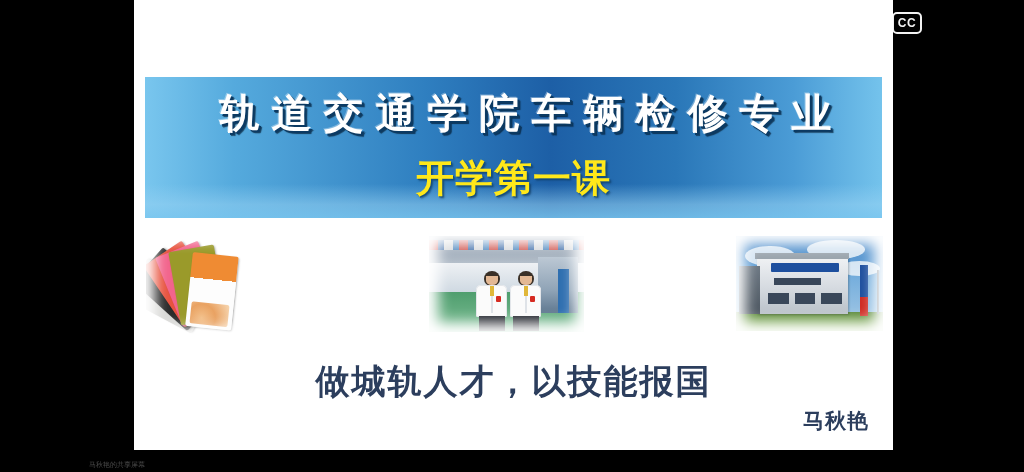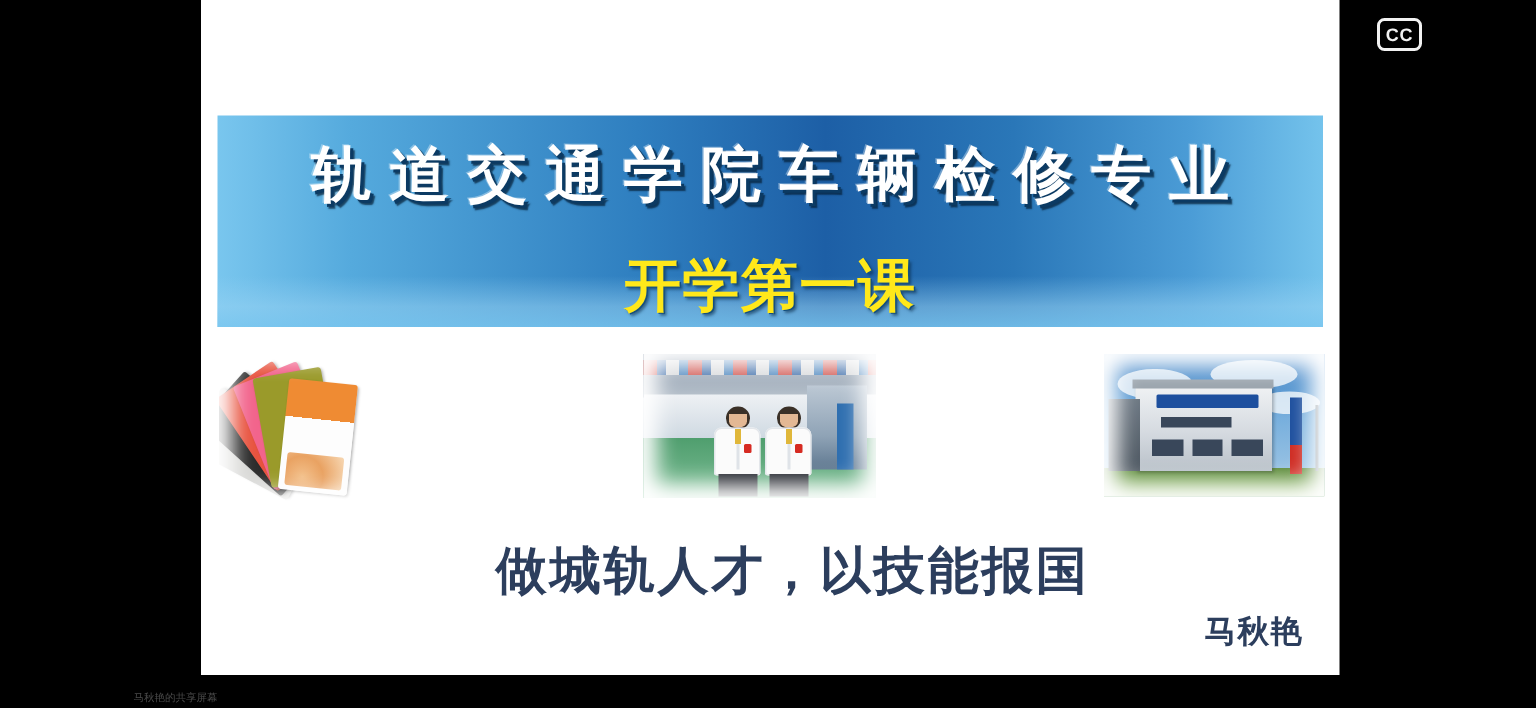--- a/index.html
+++ b/index.html
@@ -13,21 +13,20 @@
     height: 472px;
     overflow: hidden;
     font-family: "DejaVu Sans", "Liberation Sans", sans-serif;
   }
 
   #screen {
     position: relative;
     width: 936px;
     height: 472px;
     background: #000000;
-    padding-left: 26px;
   }
 
   
   #cc-badge {
     position: absolute;
     top: 12px;
     right: 14px;
     width: 30px;
     height: 22px;
     box-sizing: border-box;
@@ -90,55 +89,54 @@
     background: linear-gradient(to bottom,
         rgba(255,255,255,0) 0%,
         rgba(150,210,243,0.55) 60%,
         rgba(125,200,240,0.80) 100%);
     pointer-events: none;
   }
 
   #banner-line1 {
     position: absolute;
     top: 16px;
-    left: 0;
+    left: 12px;
     width: 100%;
     text-align: center;
     color: #ffffff;
     font-size: 40px;
     font-weight: bold;
     letter-spacing: 12px;
     text-indent: 12px;
     line-height: 48px;
     white-space: nowrap;
     text-shadow:
        2px 2px 0 #0b3a63,
        3px 3px 1px rgba(6,32,56,0.75),
       -1px -1px 0 rgba(255,255,255,0.35);
-    font-family: Liberation Sans, sans-serif;
+    font-family: Liberation Mono, monospace;
   }
 
   #banner-line2 {
     position: absolute;
     top: 78px;
     left: 0;
     width: 100%;
     text-align: center;
     color: #ffe81a;
     font-size: 38px;
     font-weight: bold;
     letter-spacing: 1px;
     line-height: 46px;
     white-space: nowrap;
     z-index: 2;
     text-shadow:
        1px 1px 0 #15507f,
        2px 2px 2px rgba(8,40,70,0.55);
     font-family: "DejaVu Sans", "Liberation Sans", sans-serif;
-    margin-top: 12px;
   }
 
   
   #photo-row {
     position: absolute;
     left: 0;
     top: 228px;
     width: 100%;
     height: 118px;
   }
@@ -271,21 +269,20 @@
     top: 360px;
     width: 100%;
     text-align: center;
     color: #2c3e5d;
     font-size: 34px;
     font-weight: bold;
     letter-spacing: 2px;
     line-height: 42px;
     white-space: nowrap;
     font-family: "DejaVu Sans", "Liberation Sans", sans-serif;
-    margin-left: 15px;
   }
 
   #presenter {
     position: absolute;
     right: 24px;
     top: 408px;
     color: #2c3e5d;
     font-size: 21px;
     font-weight: bold;
     letter-spacing: 1px;

